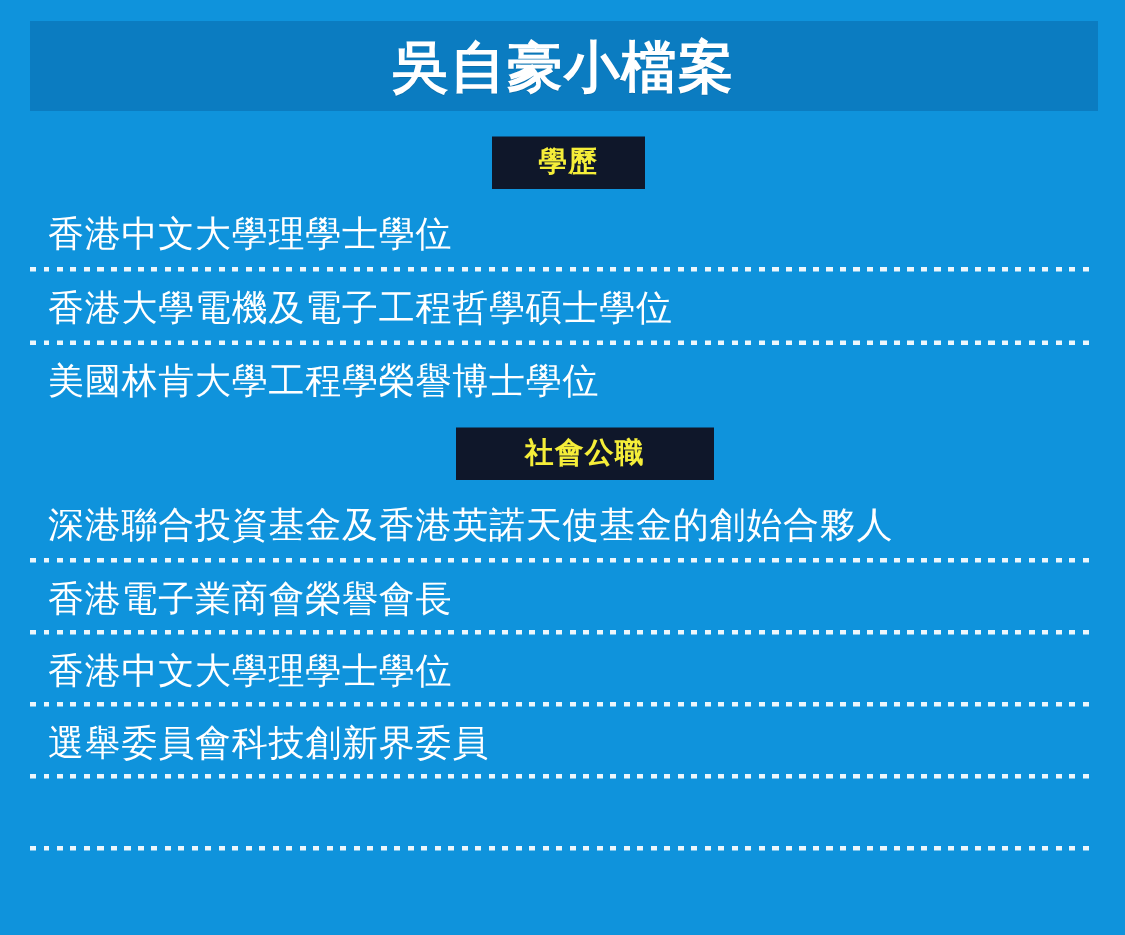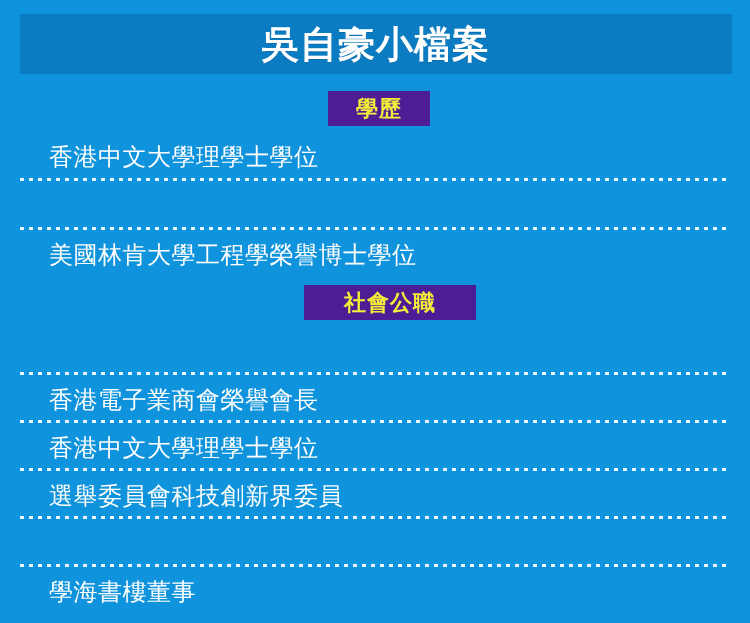--- a/index.html
+++ b/index.html
@@ -29,36 +29,36 @@
     font-weight:bold;
     letter-spacing:1px;
     line-height:1;
     white-space:nowrap;
     text-shadow:0 1px 0 rgba(0,0,0,0.10);
   }
 
   
   .badge {
     position:absolute;
-    background:#4c1d95;
+    background:#0f172a;
     color:#f5ee39;
-    font-size:22px;
+    font-size:19px;
     font-weight:bold;
     line-height:1;
     display:flex; align-items:center; justify-content:center;
     white-space:nowrap;
     letter-spacing:1px;
   }
   .badge-edu  { left:328px; top:91px;  width:102px; height:35px; }
   .badge-soc  { left:304px; top:285px; width:172px; height:35px;text-align:center; }
 
   
   .item {
     position:absolute;
-    left:49px;
+    left:32px;
     color:#ffffff;
     font-size:24px;
     line-height:1;
     white-space:nowrap;
     letter-spacing:0.5px;
   }
 
   
   .sep {
     position:absolute;
@@ -80,34 +80,35 @@
 
   <div class="header-band">
     <div class="header-title">吳自豪小檔案</div>
   </div>
 
   <div class="badge badge-edu">學歷</div>
 
   <div class="item" style="top:145px;">香港中文大學理學士學位</div>
   <div class="sep" style="top:178px;"></div>
 
+  <div class="item" style="top:194px;">香港大學電機及電子工程哲學碩士學位</div>
   <div class="sep" style="top:227px;"></div>
 
   <div class="item" style="top:243px;text-align:center;">美國林肯大學工程學榮譽博士學位</div>
 
   <div class="badge badge-soc">社會公職</div>
 
+  <div class="item" style="top:339px;">深港聯合投資基金及香港英諾天使基金的創始合夥人</div>
   <div class="sep" style="top:372px;"></div>
 
   <div class="item" style="top:388px;text-align:right;">香港電子業商會榮譽會長</div>
   <div class="sep" style="top:420px;"></div>
 
   <div class="item" style="top:436px;">香港中文大學理學士學位</div>
   <div class="sep" style="top:468px;"></div>
 
   <div class="item" style="top:484px;">選舉委員會科技創新界委員</div>
   <div class="sep" style="top:516px;"></div>
 
   <div class="sep" style="top:564px;"></div>
 
-  <div class="item" style="top:580px;">學海書樓董事</div>
 
 </div>
 
 </body></html>

